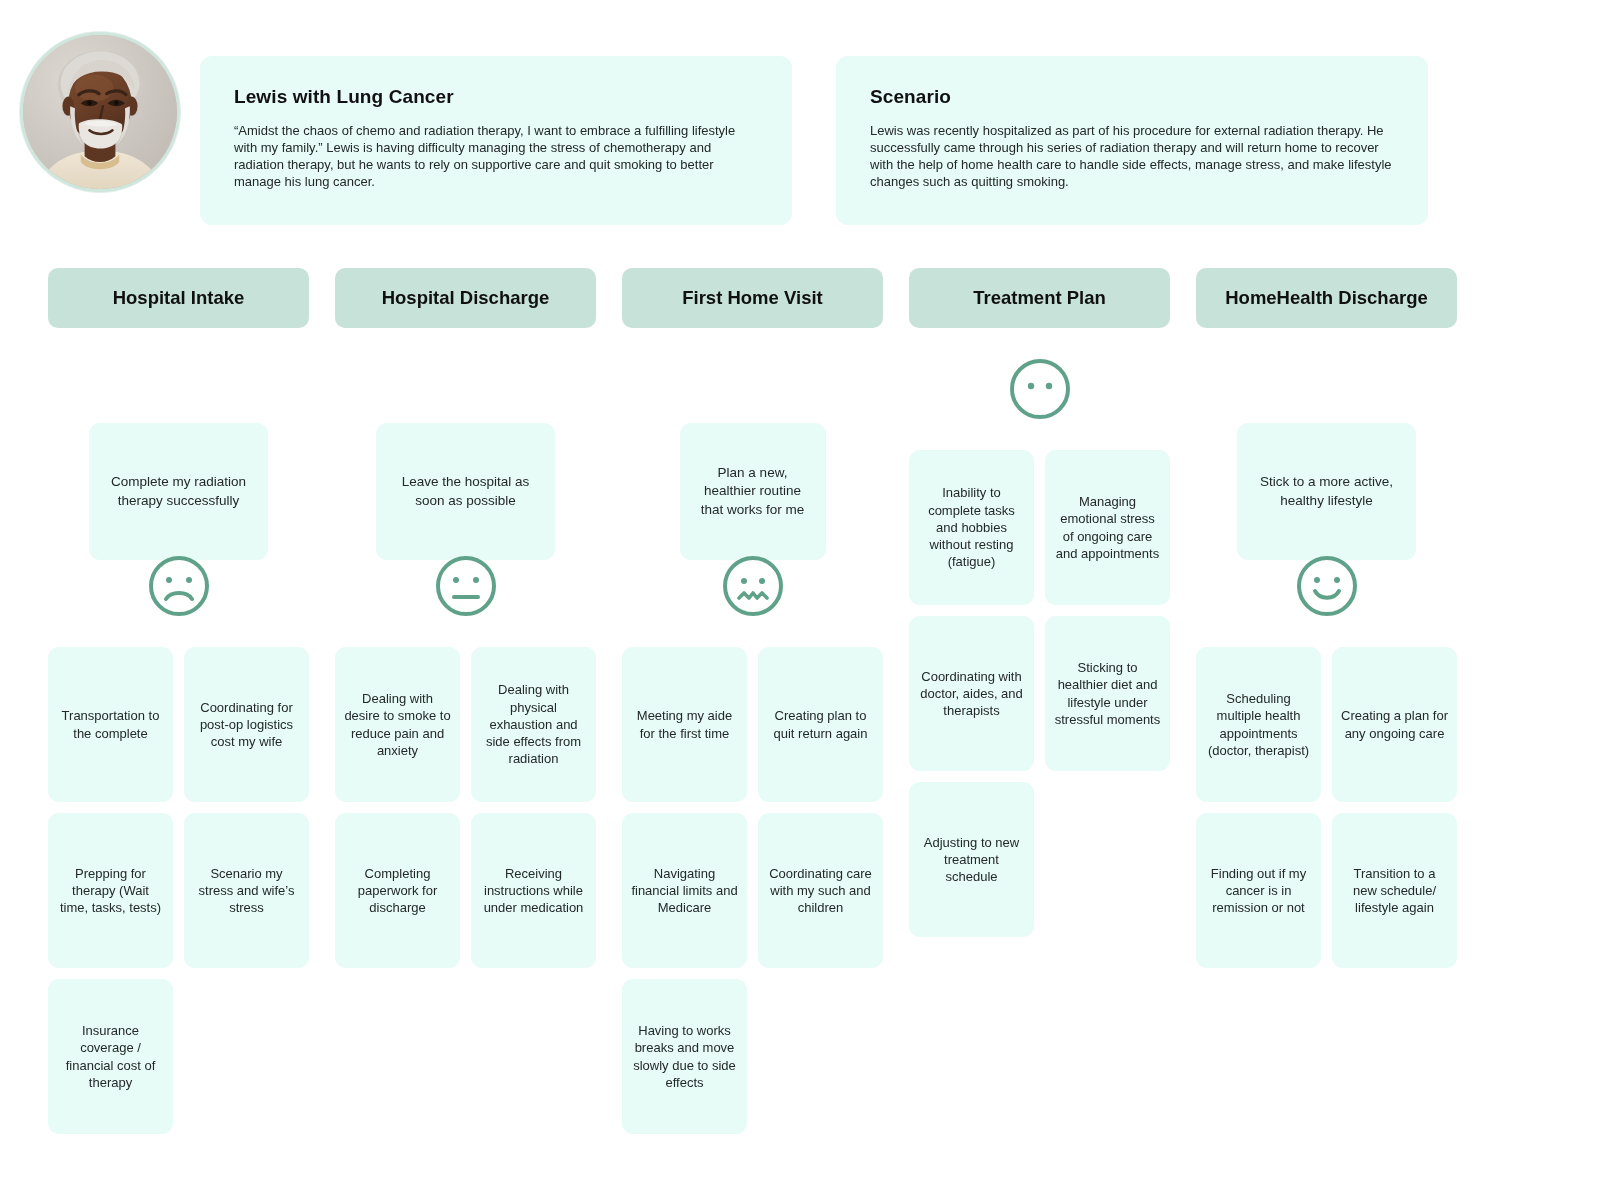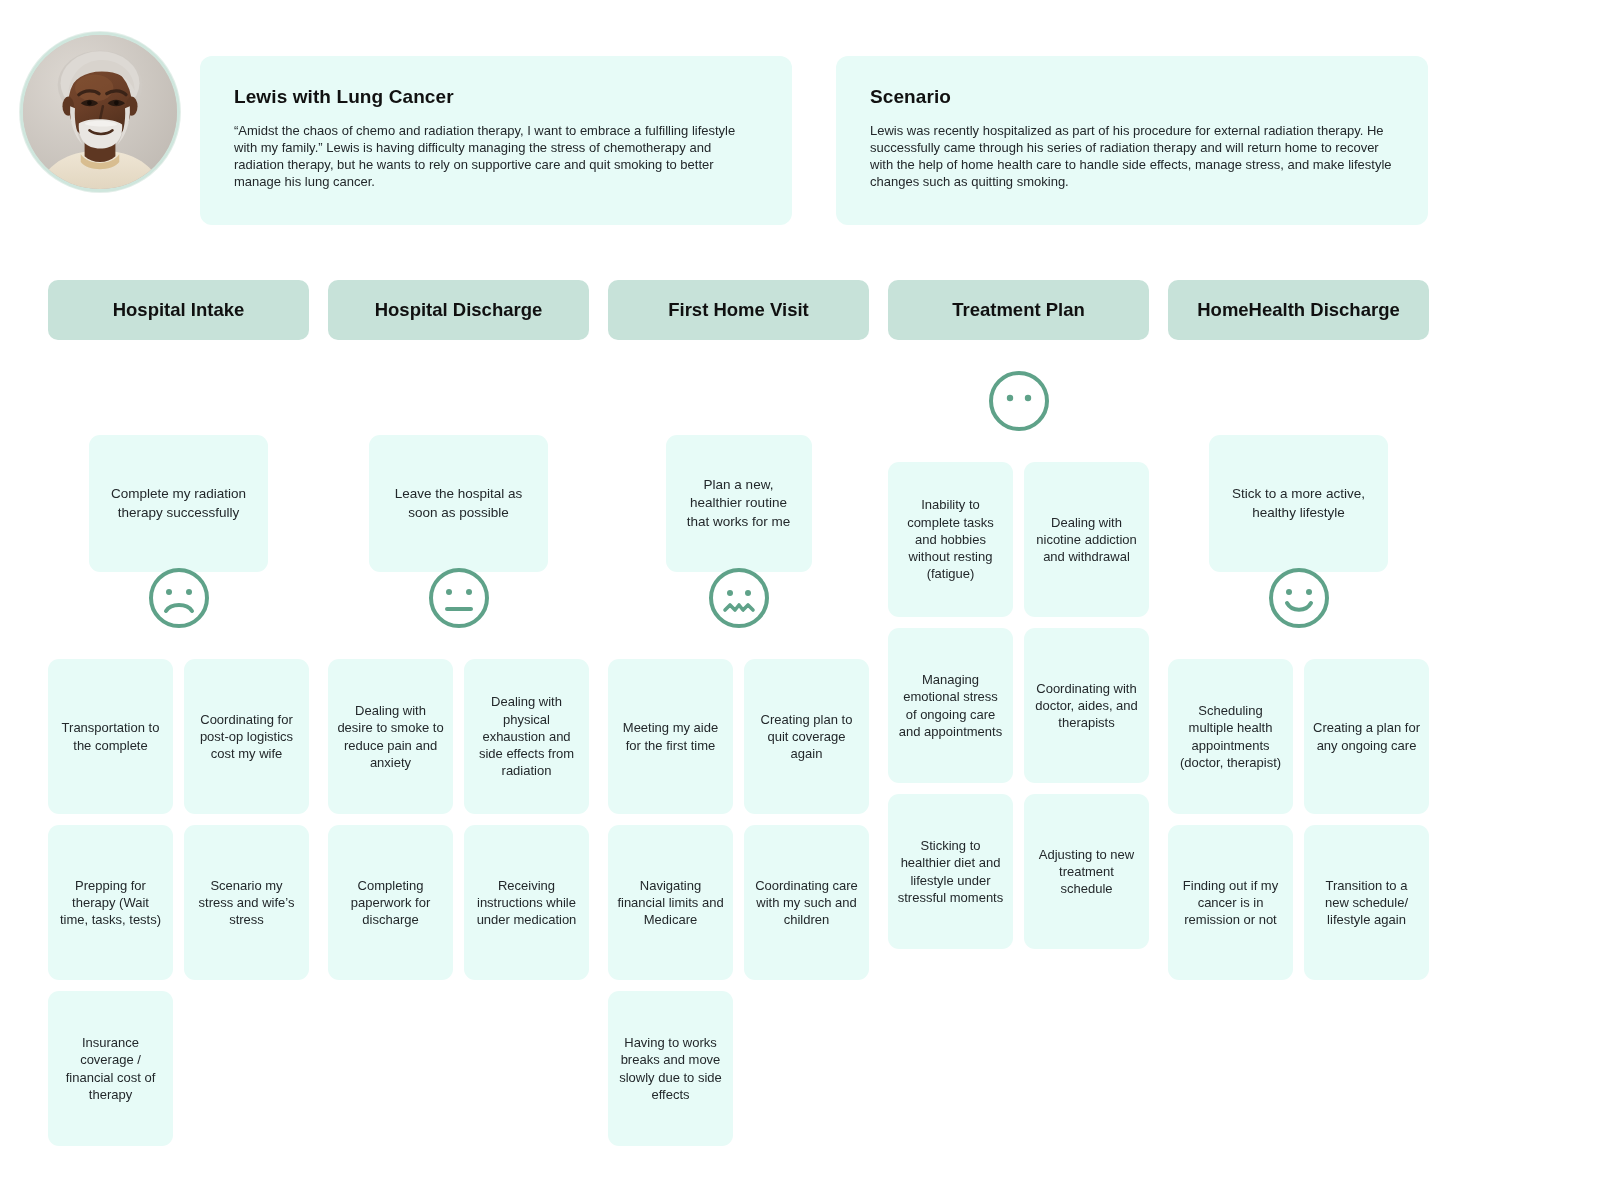--- a/index.html
+++ b/index.html
@@ -43,23 +43,23 @@
   .info-title {
     font-size: 19px; font-weight: bold; color: #111111;
     letter-spacing: .1px; margin-bottom: 14px;
   }
   .info-body {
     font-size: 13px; line-height: 1.32; color: #23282b;
   }
 
   
   .journey {
-    position: absolute; left: 48px; top: 280px;
+    position: absolute; left: 48px; top: 268px;
     width: 1506px;
-    display: flex; gap: 19px;
+    display: flex; gap: 26px;
   }
   .col { width: 261px; display: flex; flex-direction: column; }
 
   .stage-pill {
     height: 60px; border-radius: 10px;
     background: #c7e2d9;
     display: flex; align-items: center; justify-content: center;
     font-size: 18.5px; font-weight: bold; color: #101010;
     white-space: nowrap;
   }
@@ -216,38 +216,37 @@
         <div class="emoji-slot">
           <svg viewBox="0 0 66 66" class="emoji">
             <circle cx="33" cy="33" r="28" fill="none" stroke="#5fa289" stroke-width="4"></circle>
             <circle cx="24" cy="28" r="3" fill="#5fa289"></circle>
             <circle cx="42" cy="28" r="3" fill="#5fa289"></circle>
             <path d="M19 45 L24 40 L29 45 L33 40 L37 45 L42 40 L47 45" fill="none" stroke="#5fa289" stroke-width="3.6" stroke-linecap="round" stroke-linejoin="round"></path>
           </svg>
         </div>
         <div class="pain-grid">
           <div class="pain-card">Meeting my aide for the first time</div>
-          <div class="pain-card">Creating plan to quit coverage again</div>
+          <div class="pain-card">Creating plan to quit return again</div>
           <div class="pain-card">Navigating financial limits and Medicare</div>
           <div class="pain-card">Coordinating care with my such and children</div>
           <div class="pain-card">Having to works breaks and move slowly due to side effects</div>
         </div>
       </div>
       <div class="col">
         <div class="stage-pill">Treatment Plan</div>
         <div class="emoji-slot">
           <svg viewBox="0 0 66 66" class="emoji">
             <circle cx="33" cy="33" r="28" fill="none" stroke="#5fa289" stroke-width="4"></circle>
             <circle cx="24" cy="30" r="3.2" fill="#5fa289"></circle>
             <circle cx="42" cy="30" r="3.2" fill="#5fa289"></circle>
           </svg>
         </div>
         <div class="pain-grid">
           <div class="pain-card">Inability to complete tasks and hobbies without resting (fatigue)</div>
-          <div class="pain-card">Dealing with nicotine addiction and withdrawal</div>
           <div class="pain-card">Managing emotional stress of ongoing care and appointments</div>
           <div class="pain-card">Coordinating with doctor, aides, and therapists</div>
           <div class="pain-card">Sticking to healthier diet and lifestyle under stressful moments</div>
           <div class="pain-card">Adjusting to new treatment schedule</div>
         </div>
       </div>
       <div class="col">
         <div class="stage-pill">HomeHealth Discharge</div>
         <div class="goal-slot">
           <div class="goal-card">Stick to a more active, healthy lifestyle</div>

